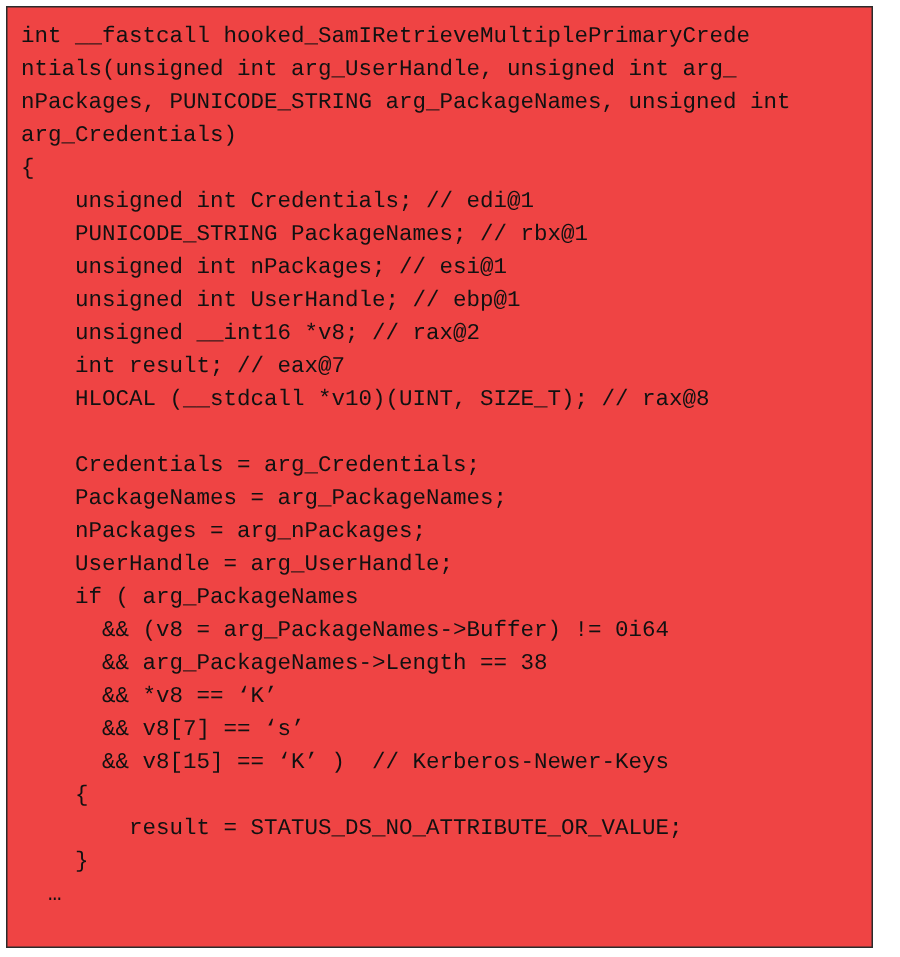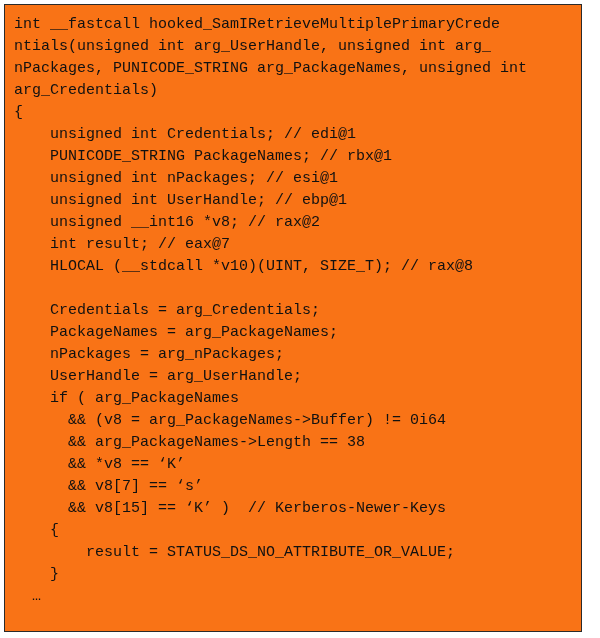--- a/index.html
+++ b/index.html
@@ -46,15 +46,15 @@
   }
 
   
   .code-line:empty::after {
     content: "\00a0";
   }
 </style>
 </head>
 <body>
 
-<div id="code-box" style="background: #f97316; border-color: rgb(43, 43, 43);">
+<div id="code-box" style="background: #ef4444; border-color: rgb(43, 43, 43);">
   <pre id="code-listing" style="color: rgb(17, 17, 17);"><span class="code-line">int __fastcall hooked_SamIRetrieveMultiplePrimaryCrede</span><span class="code-line">ntials(unsigned int arg_UserHandle, unsigned int arg_</span><span class="code-line">nPackages, PUNICODE_STRING arg_PackageNames, unsigned int</span><span class="code-line">arg_Credentials)</span><span class="code-line">{</span><span class="code-line">    unsigned int Credentials; // edi@1</span><span class="code-line">    PUNICODE_STRING PackageNames; // rbx@1</span><span class="code-line">    unsigned int nPackages; // esi@1</span><span class="code-line">    unsigned int UserHandle; // ebp@1</span><span class="code-line">    unsigned __int16 *v8; // rax@2</span><span class="code-line">    int result; // eax@7</span><span class="code-line">    HLOCAL (__stdcall *v10)(UINT, SIZE_T); // rax@8</span><span class="code-line"></span><span class="code-line">    Credentials = arg_Credentials;</span><span class="code-line">    PackageNames = arg_PackageNames;</span><span class="code-line">    nPackages = arg_nPackages;</span><span class="code-line">    UserHandle = arg_UserHandle;</span><span class="code-line">    if ( arg_PackageNames</span><span class="code-line">      &amp;&amp; (v8 = arg_PackageNames-&gt;Buffer) != 0i64</span><span class="code-line">      &amp;&amp; arg_PackageNames-&gt;Length == 38</span><span class="code-line">      &amp;&amp; *v8 == ‘K’</span><span class="code-line">      &amp;&amp; v8[7] == ‘s’</span><span class="code-line">      &amp;&amp; v8[15] == ‘K’ )  // Kerberos-Newer-Keys</span><span class="code-line">    {</span><span class="code-line">        result = STATUS_DS_NO_ATTRIBUTE_OR_VALUE;</span><span class="code-line">    }</span><span class="code-line">  …</span></pre>
 </div>
 
 </body></html>

